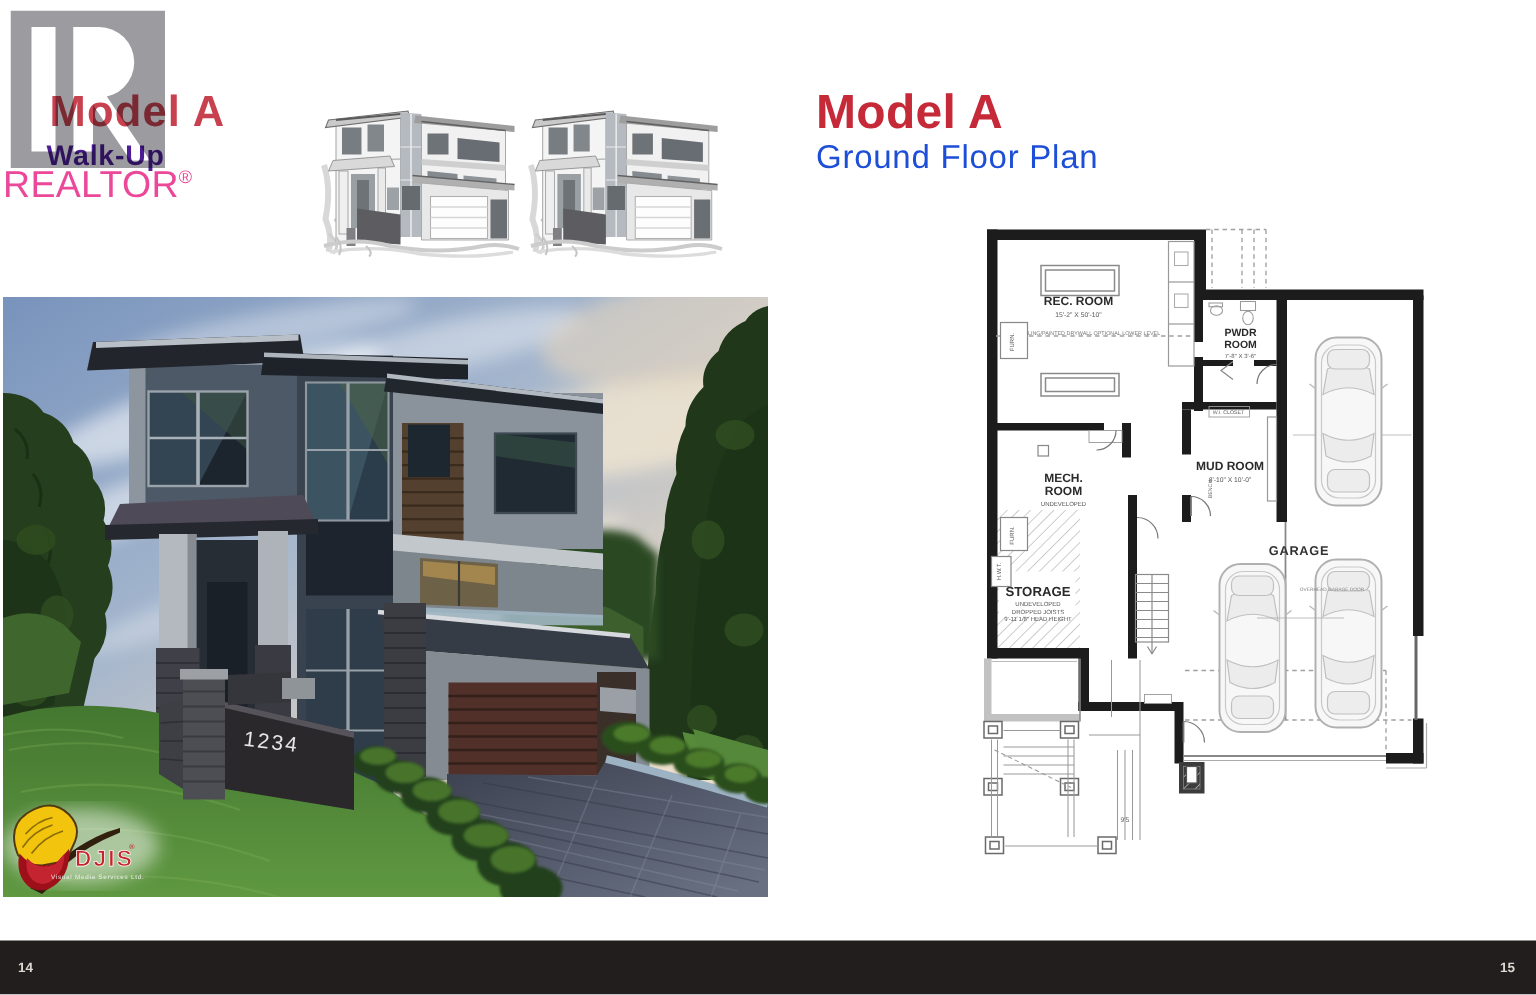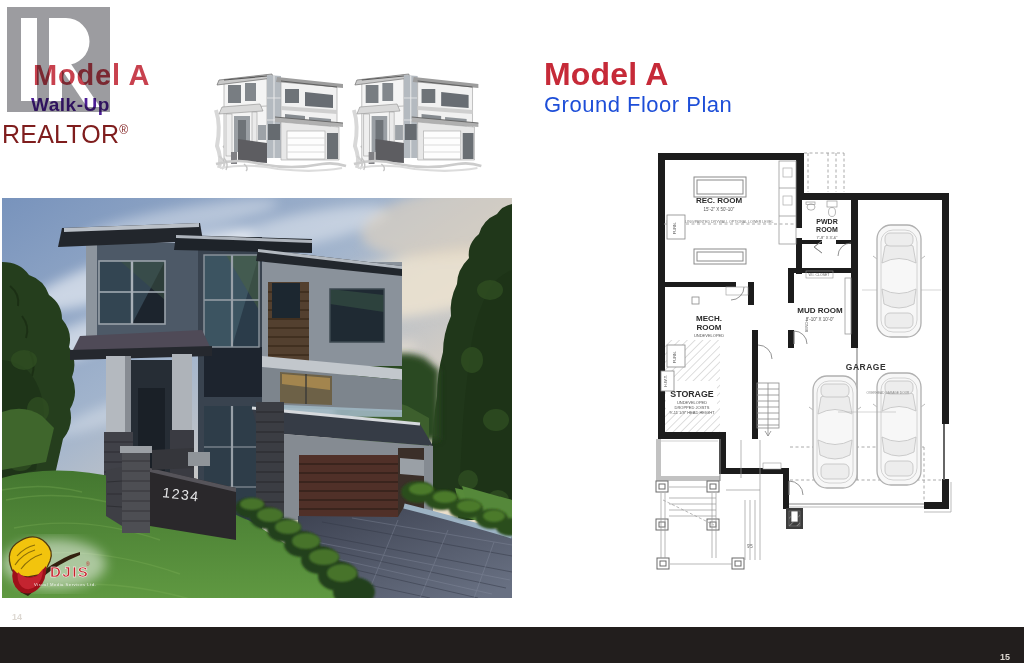--- a/index.html
+++ b/index.html
@@ -11,21 +11,21 @@
 <body>
 
 <svg class="abs" style="left:7px;top:7px;" width="103" height="105" viewBox="0 0 103 105">
   <rect x="0" y="0" width="103" height="105" fill="#9c9ca0"></rect>
   <rect x="14" y="11" width="16" height="83" fill="#ffffff"></rect>
   <rect x="42" y="11" width="13" height="83" fill="#ffffff"></rect>
   <path d="M42,11 h17 a23.5,23.5 0 0 1 0,47 h-17 z" fill="#ffffff"></path>
   <path d="M51,57 l13,0 29,43 -13,0 z" fill="#ffffff"></path>
 </svg>
 
-<div class="abs" style="left:2px;top:120px;font-size:25px;color:#7f1d1d;letter-spacing:0.2px;">REALTOR<span style="font-size:12px;vertical-align:9px;">®</span></div>
+<div class="abs" style="left:2px;top:109px;font-size:25px;color:#ec4899;letter-spacing:0.2px;">REALTOR<span style="font-size:12px;vertical-align:9px;">®</span></div>
 
 <div class="abs" style="left:33px;top:59px;font-size:29px;font-weight:bold;color:#c8414e;letter-spacing:0.8px;mix-blend-mode:multiply;">Model A</div>
 <div class="abs" style="left:31px;top:94px;font-size:19px;font-weight:bold;color:#4c1d95;letter-spacing:0.5px;mix-blend-mode:multiply;">Walk-Up</div>
 
 <div class="abs" style="left:544px;top:56px;font-size:32px;font-weight:bold;color:#c62a38;letter-spacing:0.2px;">Model A</div>
 <div class="abs" style="left:544px;top:92px;font-size:22px;color:#1d4ed8;letter-spacing:0.5px;">Ground Floor Plan</div>
 
 <svg class="abs" style="left:213px;top:68px;" width="135" height="106" viewBox="0 0 135 106">
   <defs>
   <g id="sk">
@@ -542,14 +542,14 @@
 
   <g stroke="#aaa" stroke-width="0.5">
     <line x1="862" y1="290" x2="877" y2="290"></line>
       <line x1="921" y1="290" x2="941" y2="290"></line>
   </g>
   <text x="888" y="394" font-size="3.2" fill="#888" font-family="Liberation Sans, sans-serif" text-anchor="middle">OVERHEAD GARAGE DOOR</text>
   <line x1="838" y1="412" x2="896" y2="412" stroke="#aaa" stroke-width="0.5"></line>
 </svg>
 
 <div class="abs" style="left:0;top:627px;width:1024px;height:36px;background:#221e1d;"></div>
-<div class="abs" style="left:12px;top:612px;font-size:9px;font-weight:bold;color:#ddd8d2;">14</div>
-<div class="abs" style="left:1000px;top:640px;font-size:9px;font-weight:bold;color:#ddd8d2;margin-top:12px;">15</div>
+<div class="abs" style="left:12px;top:640px;font-size:9px;font-weight:bold;color:#ddd8d2;">14</div>
+<div class="abs" style="left:1000px;top:640px;font-size:9px;font-weight:bold;color:#ddd8d2;">15</div>
 
 </body></html>

